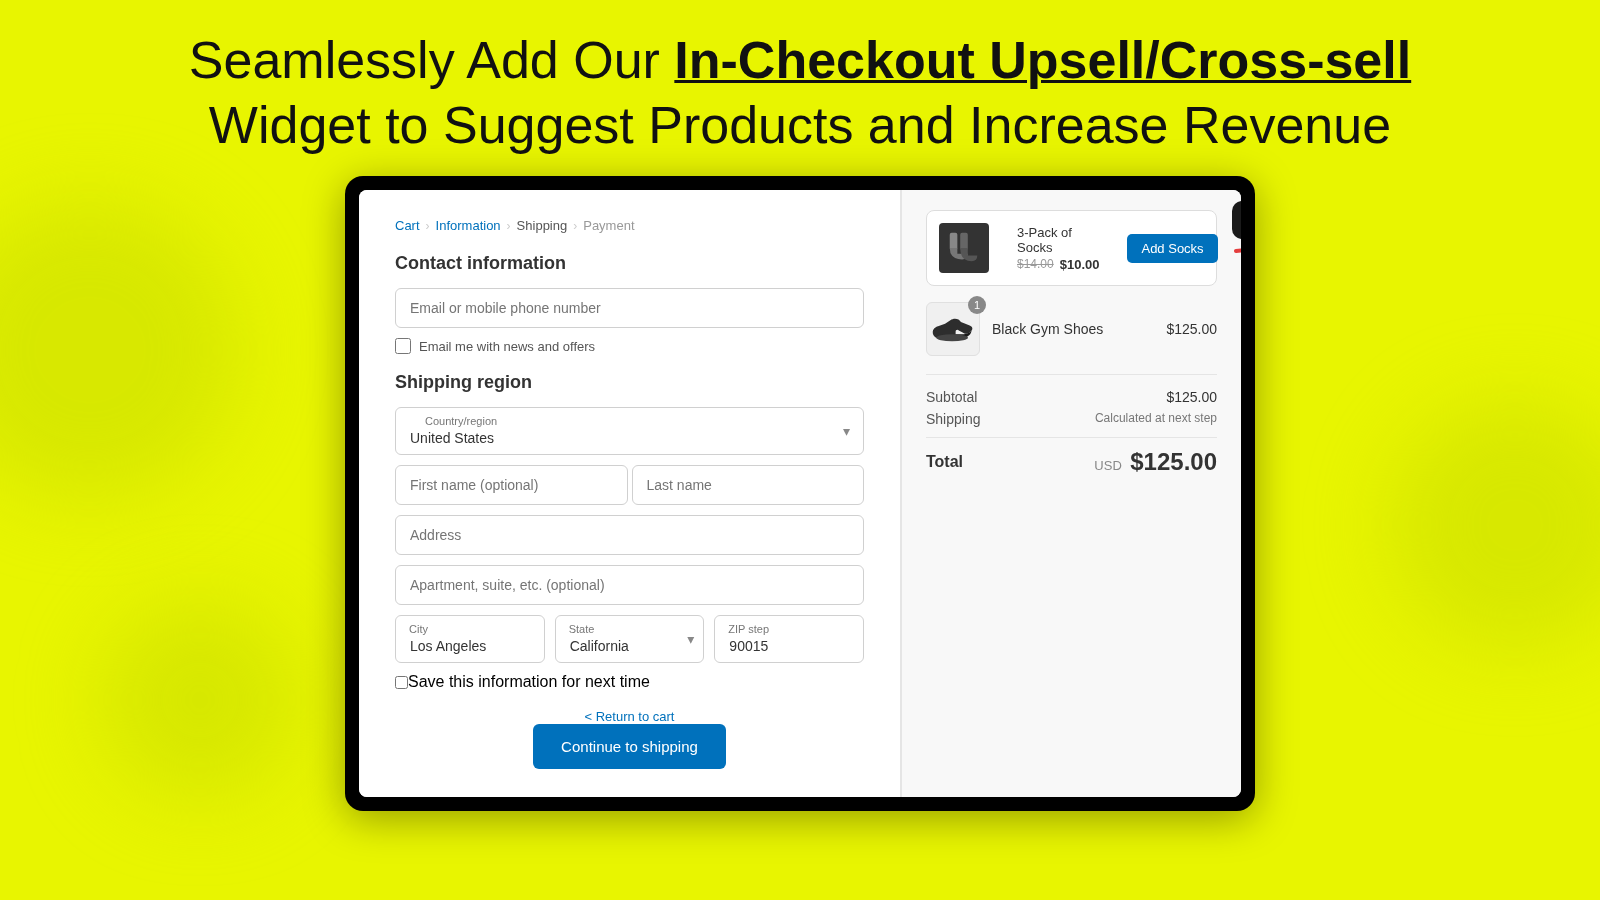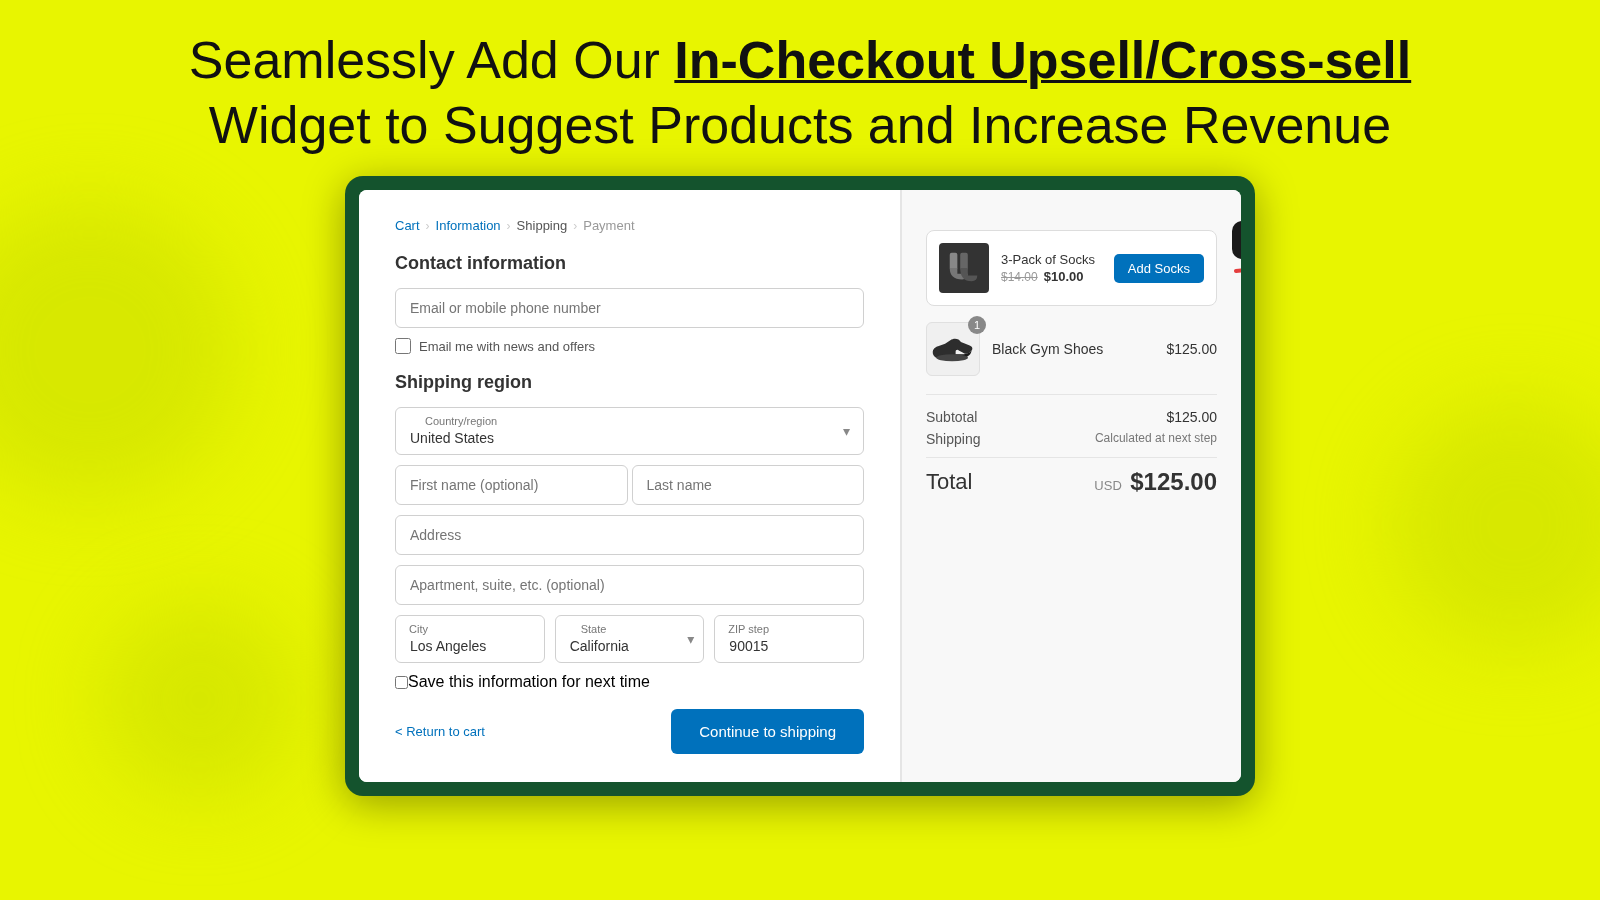--- a/index.html
+++ b/index.html
@@ -44,21 +44,21 @@
     
     .laptop-wrapper {
       position: relative;
       z-index: 1;
       display: flex;
       justify-content: center;
       align-items: flex-start;
     }
 
     .laptop-frame {
-      background: #14532d;
+      background: #000000;
       border-radius: 18px;
       padding: 14px;
       width: 910px;
       box-shadow: 0 8px 40px rgba(0,0,0,0.35);
     }
 
     .laptop-screen {
       background: #f5f5f5;
       border-radius: 8px;
       overflow: hidden;
@@ -204,21 +204,21 @@
       outline: none;
     }
 
     .state-field-wrap {
       flex: 1;
       position: relative;
     }
     .state-field-wrap .field-label {
       position: absolute;
       top: 8px;
-      left: 26px;
+      left: 14px;
       font-size: 11px;
       color: #777;
       z-index: 1;
     }
     .state-field-wrap select {
       width: 100%;
       border: 1px solid #d0d0d0;
       border-radius: 6px;
       padding: 22px 14px 8px 14px;
       font-size: 14px;
@@ -258,20 +258,21 @@
       color: #333;
       background: #fff;
       outline: none;
     }
 
     .bottom-actions {
       display: flex;
       justify-content: space-between;
       align-items: center;
       margin-top: 18px;
+      flex-direction: column;
     }
     .return-link {
       font-size: 13px;
       color: #0071bc;
       text-decoration: none;
       display: flex;
       align-items: center;
       gap: 4px;
     }
     .continue-btn {
@@ -295,22 +296,21 @@
 
     
     .upsell-card {
       background: #fff;
       border: 1px solid #ddd;
       border-radius: 8px;
       display: flex;
       align-items: center;
       padding: 12px;
       margin-bottom: 16px;
-      gap: 12px;
-      margin-top: 20px;
+      gap: 28px;
     }
     .upsell-img-placeholder {
       width: 50px;
       height: 50px;
       background: #333;
       border-radius: 4px;
       flex-shrink: 0;
       display: flex;
       align-items: center;
       justify-content: center;
@@ -426,23 +426,23 @@
     }
     .grand-total-row {
       display: flex;
       justify-content: space-between;
       align-items: center;
       margin-top: 10px;
       padding-top: 10px;
       border-top: 1px solid #e5e5e5;
     }
     .grand-total-label {
-      font-size: 22px;
-      color: #333;
-      font-weight: 400;
+      font-size: 16px;
+      color: #333;
+      font-weight: 700;
     }
     .grand-total-value {
       font-size: 24px;
       font-weight: 700;
       color: #333;
     }
     .usd-label {
       font-size: 13px;
       color: #888;
       margin-right: 4px;

